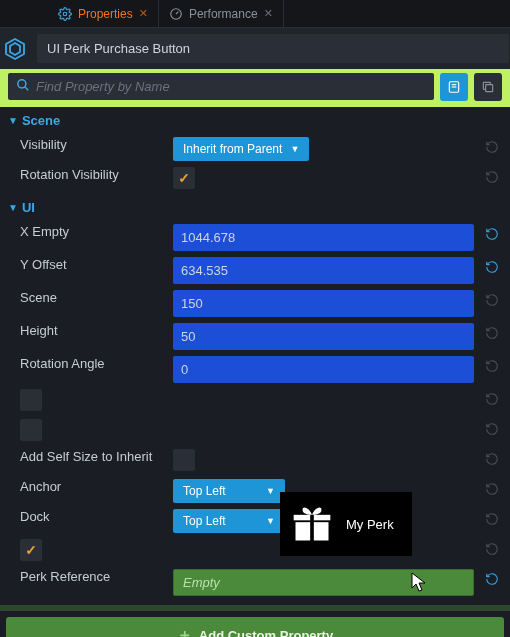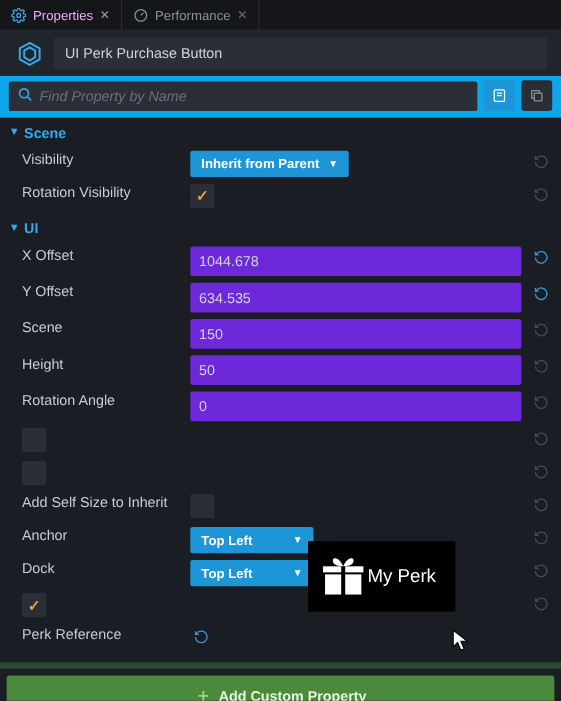--- a/index.html
+++ b/index.html
@@ -22,47 +22,47 @@
   .tab {
     display: flex;
     align-items: center;
     gap: 6px;
     padding: 0 10px;
     font-size: 12px;
     color: #8a909a;
     border-right: 1px solid #2a2e36;
     cursor: pointer;
   }
-  .tab.active { color: #f0abfc; }
+  .tab.active { color: #f97316; margin-left: 48px; }
   .tab .close { font-size: 11px; opacity: .7; }
   .tab-icon svg { display:block; }
   .obj-header {
     display: flex;
     align-items: center;
     gap: 8px;
-    padding: 6px 13px;
+    padding: 6px 1px;
     background: #20242b;
   }
   .obj-icon {
     width: 28px; height: 28px;
     display:flex; align-items:center; justify-content:center;
   }
   .obj-name {
     flex: 1;
     background: #2a2e36;
     padding: 7px 10px;
     border-radius: 2px;
     color: #d0d4dc;
   }
   .search-row {
     display:flex;
     gap: 6px;
     padding: 4px 8px 6px 8px;
-    background: #0ea5e9;
-    align-items:center;
+    background: #bef264;
+    align-items:flex-start;
   }
   .search-input {
     flex:1;
     display:flex;
     align-items:center;
     gap:6px;
     background: #2a2e36;
     border-radius:2px;
     padding: 5px 8px;
   }
@@ -124,31 +124,31 @@
     opacity:.4;
     cursor:pointer;
     flex-shrink:0;
   }
   .reset-btn.modified { opacity:.9; color:#3aa8e8; }
   .dropdown {
     background:#1e95d6;
     color:#fff;
     padding: 5px 10px;
     border-radius:2px;
-    font-weight:700;
+    font-weight:400;
     display:flex;
     align-items:center;
     justify-content:space-between;
     cursor:pointer;
     min-width:130px;
     font-size:12px;
   }
   .dropdown .dd-caret { font-size:9px; margin-left:8px; }
   .num-input, .text-input {
-    background:#6d28d9;
+    background:#1d4ed8;
     border:none;
     color:#d0d4dc;
     padding:6px 8px;
     border-radius:2px;
     width:100%;
     font-size:13px;
     outline:none;
   }
   .checkbox {
     width:22px; height:22px;
@@ -196,23 +196,24 @@
     font-size:13px;
   }
   .tooltip {
     position:absolute;
     left:280px;
     top:492px;
     background:#000;
     color:#fff;
     display:flex;
     align-items:center;
+    gap:12px;
     padding:10px 18px 10px 10px;
     z-index:10;
-    font-size:17px;
+    font-size:13px;
   }
   .gift-icon svg { display:block; }
   .cursor {
     position:absolute;
     left:411px;
     top:572px;
     z-index:20;
     pointer-events:none;
   }
 </style>
@@ -310,21 +311,21 @@
       </svg>
   </div>
 </div>
 
 <div class="section-header">
   <span class="caret">▼</span>
   <span>UI</span>
 </div>
 
 <div class="prop-row">
-  <div class="prop-label">X Offset</div>
+  <div class="prop-label">X Empty</div>
   <div class="prop-control">
       <input class="num-input" value="1044.678" style="">
     </div>
   <div class="reset-btn modified">
     <svg width="14" height="14" viewBox="0 0 24 24" fill="none" stroke="#3aa8e8" stroke-width="2">
         <path d="M3 12a9 9 0 1 0 3-6.7L3 8"></path>
         <polyline points="3 3 3 8 8 8"></polyline>
       </svg>
   </div>
 </div>
@@ -457,20 +458,23 @@
   <div class="reset-btn">
     <svg width="14" height="14" viewBox="0 0 24 24" fill="none" stroke="#8a909a" stroke-width="2">
         <path d="M3 12a9 9 0 1 0 3-6.7L3 8"></path>
         <polyline points="3 3 3 8 8 8"></polyline>
       </svg>
   </div>
 </div>
 
 <div class="prop-row">
   <div class="prop-label">Perk Reference</div>
+  <div class="prop-control">
+    <div class="ref-field">Empty</div>
+  </div>
   <div class="reset-btn modified">
     <svg width="14" height="14" viewBox="0 0 24 24" fill="none" stroke="#3aa8e8" stroke-width="2">
         <path d="M3 12a9 9 0 1 0 3-6.7L3 8"></path>
         <polyline points="3 3 3 8 8 8"></polyline>
       </svg>
   </div>
 </div>
 
 <div class="footer-gap"></div>
 

